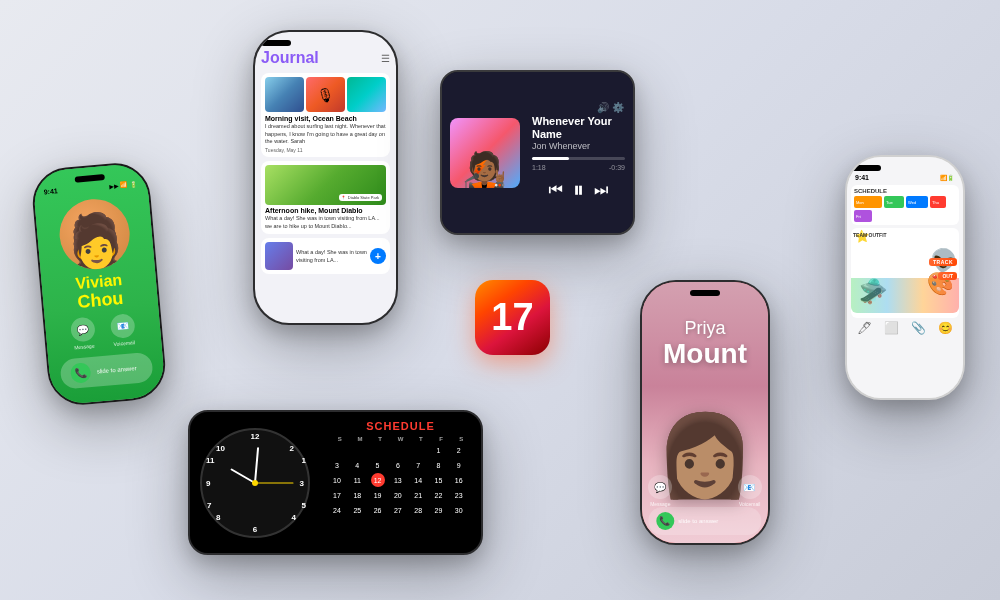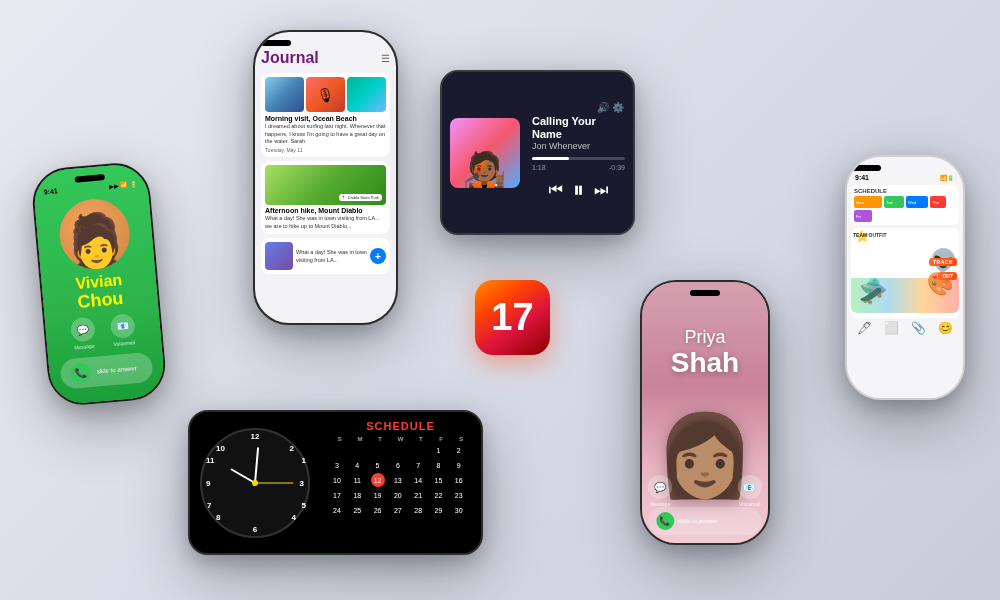--- a/index.html
+++ b/index.html
@@ -195,21 +195,21 @@
     .journal-header {
       display: flex;
       justify-content: space-between;
       align-items: center;
       margin-bottom: 6px;
     }
 
     .journal-title {
       font-size: 16px;
       font-weight: 700;
-      color: #701a75;
+      color: #8b5cf6;
     }
 
     .journal-icon {
       font-size: 10px;
       color: #666;
     }
 
     .journal-entry {
       background: #fff;
       border-radius: 8px;
@@ -631,21 +631,21 @@
       bottom: 40px;
       left: 50%;
       transform: translateX(-50%);
       font-size: 80px;
       filter: drop-shadow(0 4px 8px rgba(0,0,0,0.3));
     }
 
     .priya-name-container {
       position: relative;
       z-index: 2;
-      margin-top: 28px;
+      margin-top: 19px;
       text-align: center;
     }
 
     .priya-name-first {
       font-size: 18px;
       font-weight: 300;
       color: white;
       text-shadow: 0 1px 4px rgba(0,0,0,0.3);
     }
 
@@ -887,21 +887,21 @@
     </div>
   </div>
 
   <div class="phone phone-music">
     <div class="screen">
       <div class="music-album-art">
         <div class="music-album-person">🧑🏾‍🎤</div>
       </div>
       <div class="music-info">
         <div class="music-volume-icon">🔊 ⚙️</div>
-        <div class="music-song-title">Calling Your Name</div>
+        <div class="music-song-title">Whenever Your Name</div>
         <div class="music-artist">Jon Whenever</div>
         <div class="music-progress">
           <div class="music-progress-fill"></div>
         </div>
         <div class="music-times">
           <span>1:18</span>
           <span>-0:39</span>
         </div>
         <div class="music-controls">
           <span class="music-btn">⏮</span>
@@ -995,21 +995,21 @@
       </div>
     </div>
   </div>
 
   <div class="phone phone-priya">
     <div class="screen">
       <div class="priya-bg"></div>
       <div class="phone-notch-small" style="position:relative;z-index:3;background:#000;"></div>
       <div class="priya-name-container">
         <div class="priya-name-first">Priya</div>
-        <div class="priya-name-last">Shah</div>
+        <div class="priya-name-last">Mount</div>
       </div>
       <div class="priya-person">👩🏽</div>
       <div class="priya-actions">
         <div style="display:flex;flex-direction:column;align-items:center;gap:2px;z-index:2;">
           <div style="width:24px;height:24px;background:rgba(255,255,255,0.25);border-radius:50%;display:flex;align-items:center;justify-content:center;font-size:10px;">💬</div>
           <span style="font-size:5px;color:rgba(255,255,255,0.8);">Message</span>
         </div>
         <div style="display:flex;flex-direction:column;align-items:center;gap:2px;z-index:2;">
           <div style="width:24px;height:24px;background:rgba(255,255,255,0.25);border-radius:50%;display:flex;align-items:center;justify-content:center;font-size:10px;">📧</div>
           <span style="font-size:5px;color:rgba(255,255,255,0.8);">Voicemail</span>

